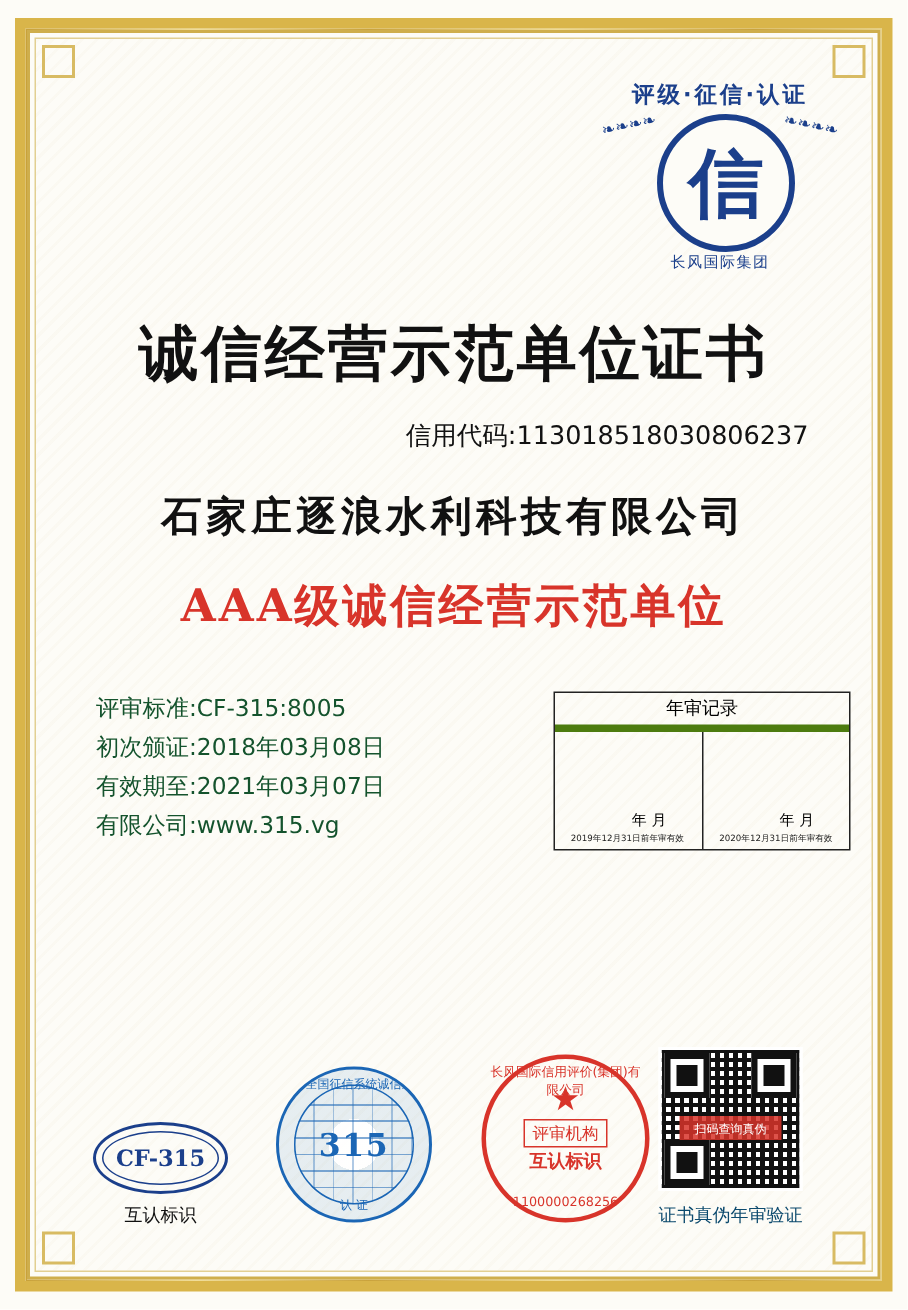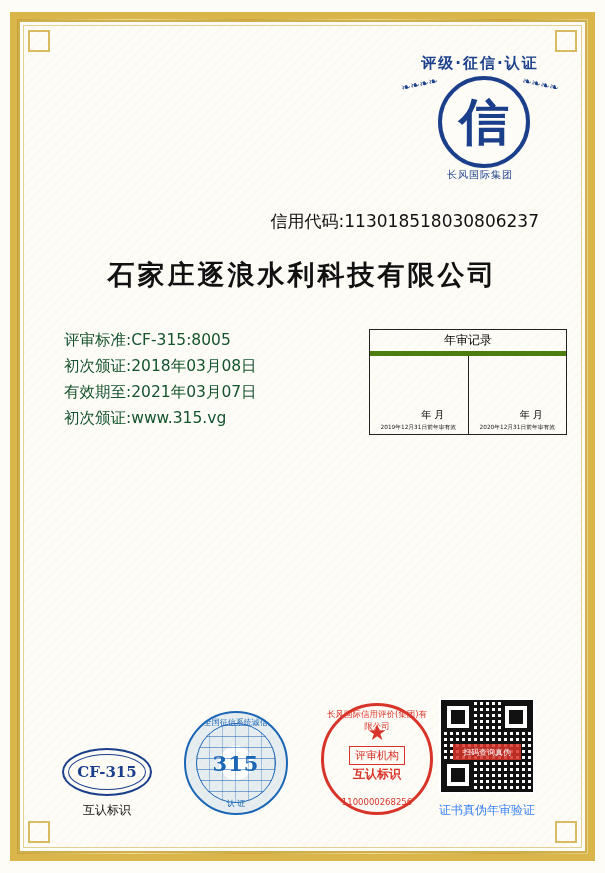--- a/index.html
+++ b/index.html
@@ -438,21 +438,21 @@
     color: #fff;
     font-size: 8px;
     display: flex;
     align-items: center;
     justify-content: center;
     font-family: "DejaVu Sans", sans-serif;
   }
   .qr-caption {
     margin-top: 8px;
     font-size: 12px;
-    color: #3b82f6;
+    color: #0c4a6e;
     text-align: center;
     font-family: "DejaVu Sans", sans-serif;
   }
 </style>
 </head>
 <body>
 
 <div class="certificate">
   <div class="border-outer"></div>
   <div class="border-inner"></div>
@@ -471,29 +471,31 @@
         <div class="logo-arc">评级·征信·认证</div>
         <div class="logo-wreath-l">❧❧❧❧</div>
         <div class="logo-wreath-r">❧❧❧❧</div>
         <div class="logo-circle">
           <span class="logo-char">信</span>
         </div>
         <div class="logo-sub">长风国际集团</div>
       </div>
     </div>
 
+    <div class="main-title">诚信经营示范单位证书</div>
     <div class="credit-code">信用代码:113018518030806237</div>
     <div class="company">石家庄逐浪水利科技有限公司</div>
+    <div class="grade">AAA级诚信经营示范单位</div>
 
     <div class="mid-row">
       <div class="details">
         <div>评审标准:CF-315:8005</div>
         <div>初次颁证:2018年03月08日</div>
         <div>有效期至:2021年03月07日</div>
-        <div>初次颁证:www.315.vg</div>
+        <div>有限公司:www.315.vg</div>
       </div>
 
       <div class="annual">
         <div class="annual-head">年审记录</div>
         <div class="annual-cells">
           <div class="annual-cell">
             <div class="cell-ym">年  月</div>
             <div class="cell-note">2019年12月31日前年审有效</div>
           </div>
           <div class="annual-cell">

